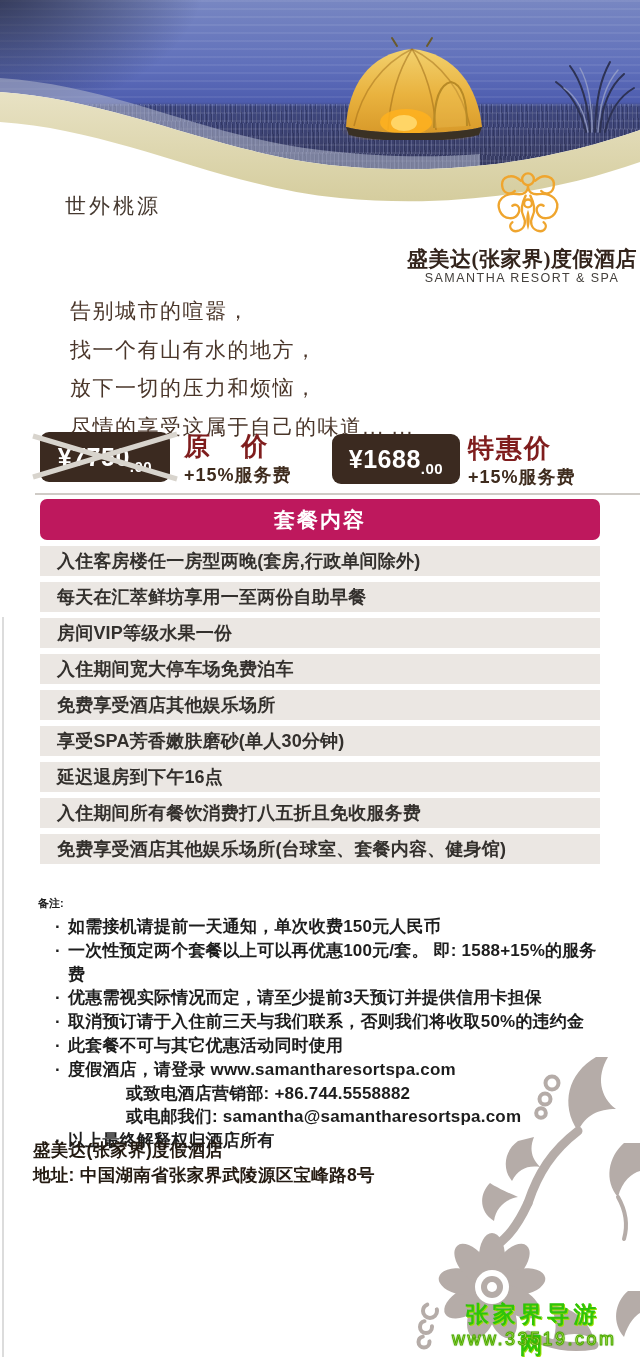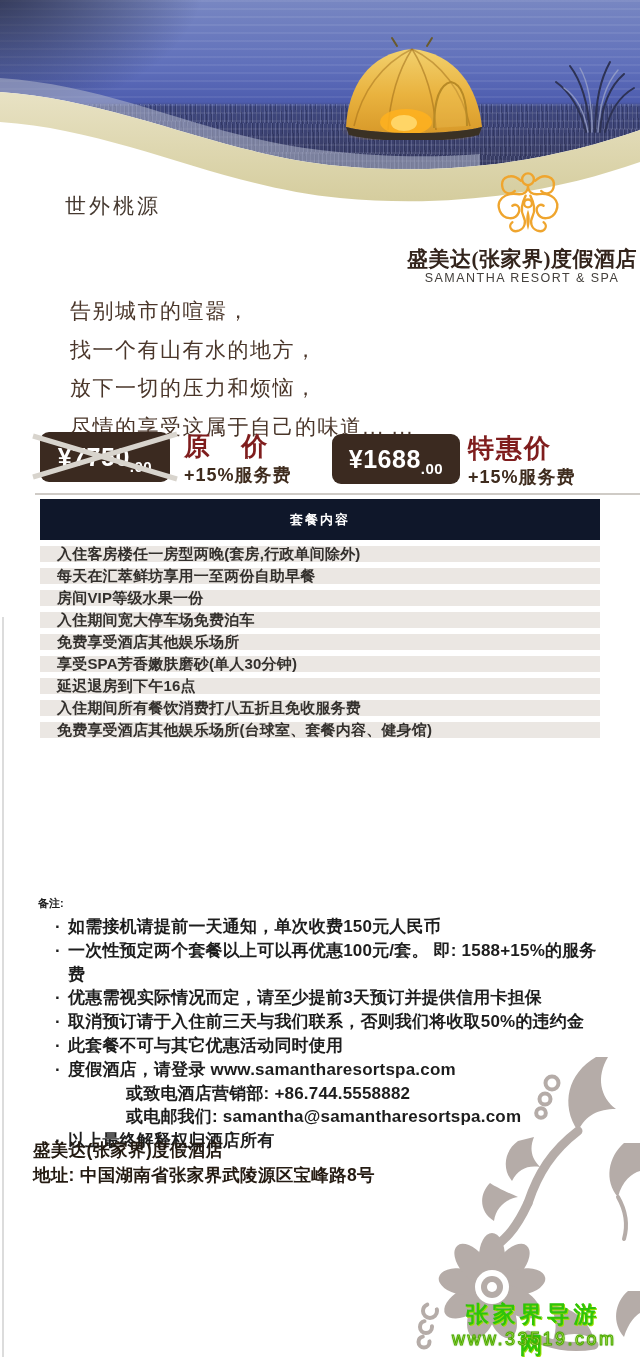--- a/index.html
+++ b/index.html
@@ -69,28 +69,28 @@
   #label-spec{left:468px;top:431px;}
   .price-service{
     position:absolute;font-weight:700;color:#3f2c1e;font-size:18px;letter-spacing:1px;
   }
   #service-orig{left:184px;top:463px;}
   #service-spec{left:468px;top:465px;}
   .price-divider{position:absolute;left:35px;top:493px;width:605px;height:2px;background:#cfcbc6;}
   
   .pkg{position:absolute;left:40px;top:499px;width:560px;}
   .pkg-header{
-    height:41px;background:#0f172a;color:#ffffff;
+    height:41px;background:#be185d;color:#ffffff;
     display:flex;align-items:center;justify-content:center;
-    font-size:13px;font-weight:700;letter-spacing:2px;
+    font-size:21px;font-weight:700;letter-spacing:2px;border-radius:7px;
   }
   .pkg-row{
-    margin-top:6px;height:16px;background:#ebe7e3;
+    margin-top:6px;height:30px;background:#ebe7e3;
     display:flex;align-items:center;padding-left:17px;
-    font-size:15px;font-weight:700;color:#33302d;letter-spacing:0.2px;
+    font-size:18px;font-weight:700;color:#33302d;letter-spacing:0.2px;
   }
   
   .notes{position:absolute;left:38px;top:891px;width:575px;}
   .notes-title{font-size:11px;font-weight:700;color:#1d1d1d;line-height:24px;}
   .note-line{
     position:relative;font-size:17px;font-weight:700;color:#1d1d1d;
     line-height:23.8px;padding-left:30px;letter-spacing:0.2px;
   }
   .note-line .bullet{position:absolute;left:17px;top:0;}
   .note-line.indent{padding-left:88px;}

